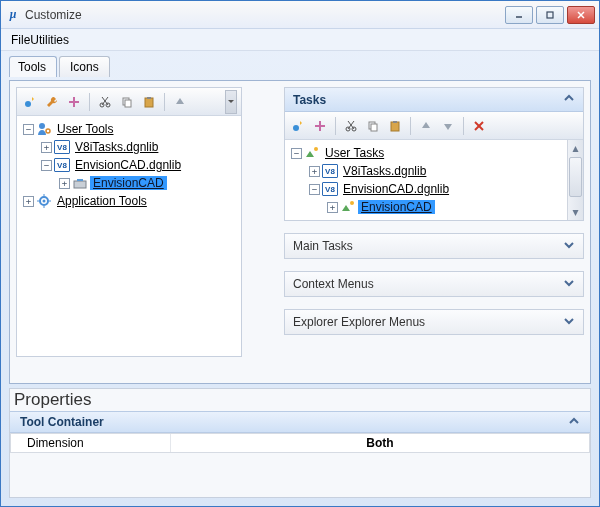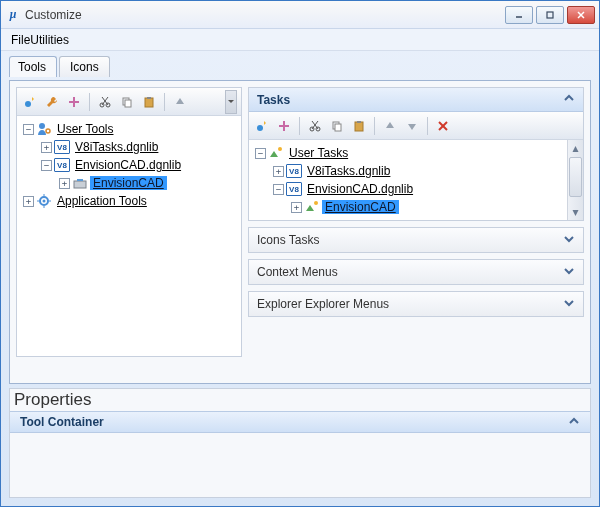--- a/index.html
+++ b/index.html
@@ -14,21 +14,21 @@
 .wbtn svg { width: 10px; height: 10px; }
 .menubar { height: 22px; display: flex; align-items: center; gap: 0; padding: 0 10px; background: #eef3fb; border-bottom: 1px solid #d5deec; }
 .menubar span { cursor: default; }
 .client { flex: 1; padding: 4px 8px 8px 8px; display: flex; flex-direction: column; gap: 4px; overflow: hidden; }
 .tabs { display: flex; gap: 2px; position: relative; top: 1px; z-index: 2; }
 .tab { padding: 3px 10px; border: 1px solid #b6c0cf; border-bottom: none; background: linear-gradient(#fdfdfd, #ebeef4); border-radius: 3px 3px 0 0; cursor: pointer; }
 .tab.active { background: #f6f8fb; border-color: #9fb4d2; padding-left: 8px; }
 .tabpage { flex: 1; border: 1px solid #9fb4d2; background: #f6f8fb; padding: 6px; display: flex; gap: 6px; overflow: hidden; }
 .leftpane, .rightpane { border: 1px solid #c7d0de; background: #fff; display: flex; flex-direction: column; }
 .leftpane { width: 226px; height: 270px; }
-.rightpane { flex: 1; display: flex; flex-direction: column; gap: 6px; background: transparent; border: none; }
+.rightpane { flex: 1; display: flex; flex-direction: column; gap: 12px; background: transparent; border: none; margin-left: 36px; }
 .toolbar { height: 28px; background: linear-gradient(#fdfdfd, #e2e8f1); border-bottom: 1px solid #cfd7e3; display: flex; align-items: center; gap: 4px; padding: 0 4px; }
 .tbbtn { width: 18px; height: 18px; display: inline-flex; align-items: center; justify-content: center; border-radius: 2px; cursor: pointer; }
 .tbbtn svg { width: 14px; height: 14px; }
 .tbdiv { width: 1px; height: 18px; background: #c2cad6; margin: 0 2px; }
 .tbgrip { width: 12px; height: 24px; margin-left: auto; background: linear-gradient(#e4e8ef,#cfd6e0); border:1px solid #b7bfcc; display:flex; align-items:center; justify-content:center; }
 .tree { flex: 1; overflow: auto; padding: 4px 2px; }
 .tn { display: flex; align-items: center; height: 18px; gap: 2px; white-space: nowrap; }
 .twist { width: 11px; height: 11px; border: 1px solid #8a9aaf; display: inline-flex; align-items: center; justify-content: center; font-size: 9px; line-height: 1; color: #4a5a70; cursor: pointer; font-family: monospace; }
 .nicon { width: 16px; height: 16px; display: inline-flex; align-items: center; justify-content: center; }
 .nlabel { padding: 0 3px; text-decoration: underline; }
@@ -297,21 +297,21 @@
               <div class="sbtn">▴</div>
               <div class="sthumb"></div>
               <div style="flex:1"></div>
               <div class="sbtn">▾</div>
             </div>
           </div>
         </div>
 
         <div class="panel">
           <div class="panel-hd collapsed">
-            <span>Icons Tasks</span>
+            <span>Main Tasks</span>
             <span class="chev"><svg width="12" height="12" viewBox="0 0 12 12">
                   <path d="M2 4 L6 8 L10 4" fill="none" stroke="#4a6a95" stroke-width="2"></path>
                 </svg></span>
           </div>
         </div>
         <div class="panel">
           <div class="panel-hd collapsed">
             <span>Context Menus</span>
             <span class="chev"><svg width="12" height="12" viewBox="0 0 12 12">
                   <path d="M2 4 L6 8 L10 4" fill="none" stroke="#4a6a95" stroke-width="2"></path>
@@ -330,16 +330,22 @@
     </div>
 
     <div class="props" style="height:110px">
       <div class="props-label">Properties</div>
       <div class="props-hd">
         <span>Tool Container</span>
         <span class="chev"><svg width="12" height="12" viewBox="0 0 12 12">
               <path d="M2 8 L6 4 L10 8" fill="none" stroke="#4a6a95" stroke-width="2"></path>
             </svg></span>
       </div>
+      <div class="props-body">
+        <div class="prop-row">
+          <div class="prop-k">Dimension</div>
+          <div class="prop-v">Both</div>
+        </div>
+      </div>
     </div>
 
   </div>
 </div>
 
 </body></html>

